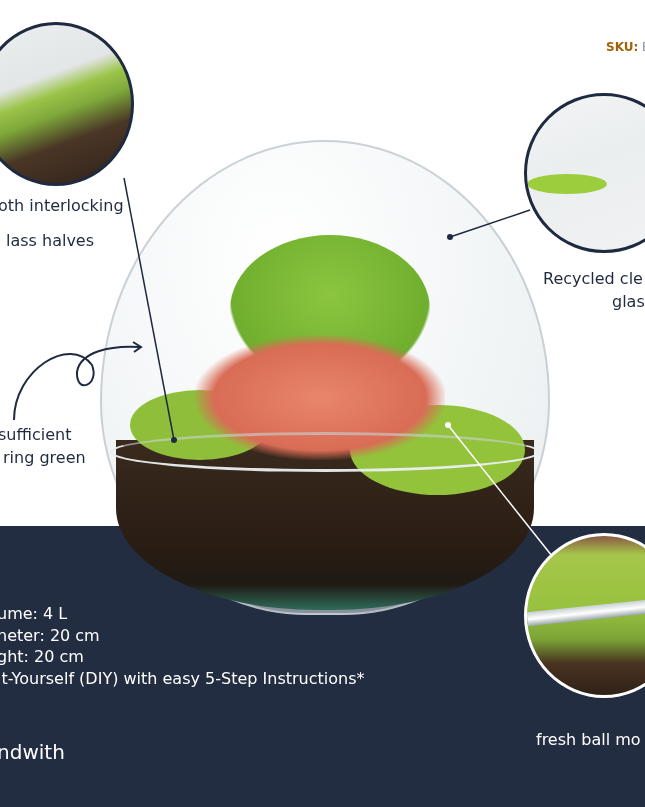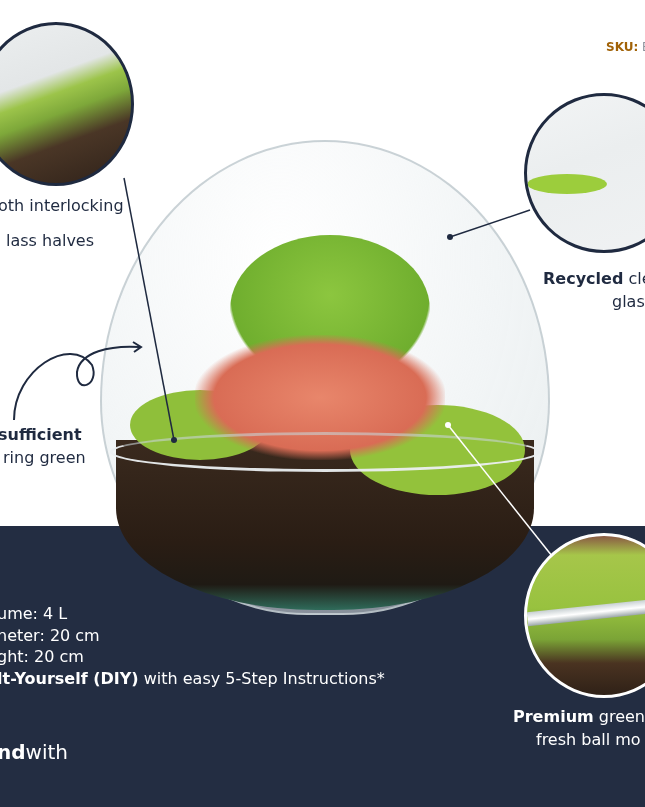--- a/index.html
+++ b/index.html
@@ -5,21 +5,21 @@
   * { box-sizing: border-box; margin: 0; padding: 0; }
   html, body { width: 645px; height: 807px; overflow: hidden; background: #ffffff; }
   body { position: relative; font-family: "DejaVu Sans", "Liberation Sans", sans-serif; color: #1f2a40; }
   .stage { position: absolute; left: 0; top: 0; width: 645px; height: 807px; overflow: hidden; }
   .band { position: absolute; left: 0; top: 526px; width: 645px; height: 281px; background: #232d42; }
 
   .sku { position: absolute; left: 606px; top: 40px; font-size: 12px; color: #8a8f99; white-space: nowrap; }
   .sku b { font-weight: bold; color: #a16207; }
 
   .txt { position: absolute; font-size: 16px; line-height: 22px; white-space: nowrap; color: #1f2a40; }
-  .txt b { font-weight: bold; }
+  .txt b { font-weight: normal; }
   .light { color: #ffffff; }
 
   
   .terr { position: absolute; left: 100px; top: 140px; width: 450px; height: 475px; }
   .dome { position: absolute; left: 0; top: 0; width: 450px; height: 475px; border-radius: 50% 50% 46% 46% / 55% 55% 45% 45%;
           background: radial-gradient(ellipse at 40% 25%, rgba(255,255,255,0.9), rgba(230,236,238,0.55) 60%, rgba(210,220,222,0.5));
           border: 2px solid rgba(190,200,205,0.8); }
   .soil { position: absolute; left: 16px; top: 300px; width: 418px; height: 170px; border-radius: 0 0 48% 48% / 0 0 60% 60%;
           background: linear-gradient(180deg, #3a2a1e 0%, #2a1d14 60%, #1f1a14 85%, #2f6b5a 100%); }
   .moss-l { position: absolute; left: 30px; top: 250px; width: 140px; height: 70px; border-radius: 50%; background: #8fbf3a; }
@@ -87,21 +87,20 @@
 
   <div class="txt" style="left:-2px; top:195px;">oth interlocking</div>
   <div class="txt" style="left:6px; top:230px;">lass halves</div>
 
   <div class="txt" style="left:-2px; top:424px;"><b>sufficient</b></div>
   <div class="txt" style="left:3px; top:447px;">ring green</div>
 
   <div class="txt" style="left:543px; top:268px;"><b>Recycled</b><span> cle</span></div>
   <div class="txt" style="left:612px; top:291px;">glass</div>
 
-  <div class="txt light" style="left:513px; top:706px;"><b>Premium</b><span> green</span></div>
   <div class="txt light" style="left:536px; top:729px;">fresh ball mo</div>
 
   <div class="txt light" style="left:-3px; top:603px;">ume: 4 L</div>
   <div class="txt light" style="left:-3px; top:625px;">neter: 20 cm</div>
   <div class="txt light" style="left:-3px; top:646px;">ght: 20 cm</div>
   <div class="txt light" style="left:-3px; top:668px;"><b>lt-Yourself (DIY)</b><span> with easy 5-Step Instructions*</span></div>
 
   <div class="txt light" style="left:-3px; top:739px; font-size:20px; line-height:26px;"><b>nd</b><span>with</span></div>
 </div>
 

